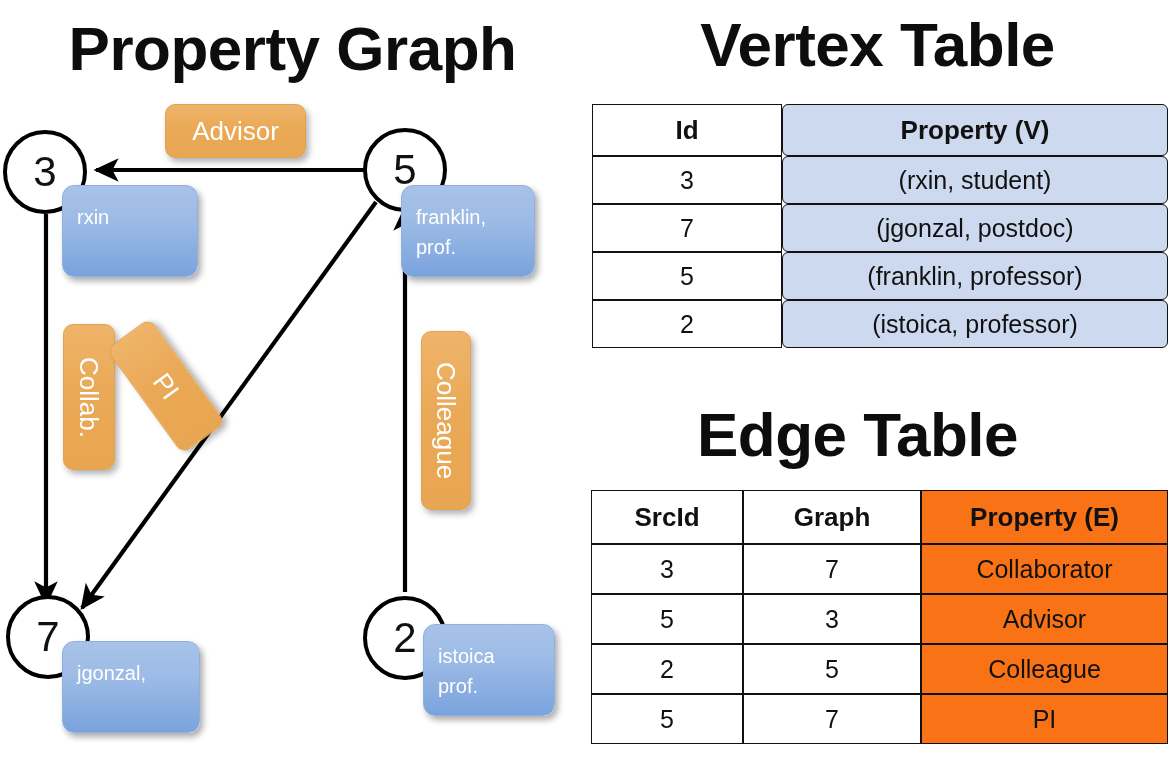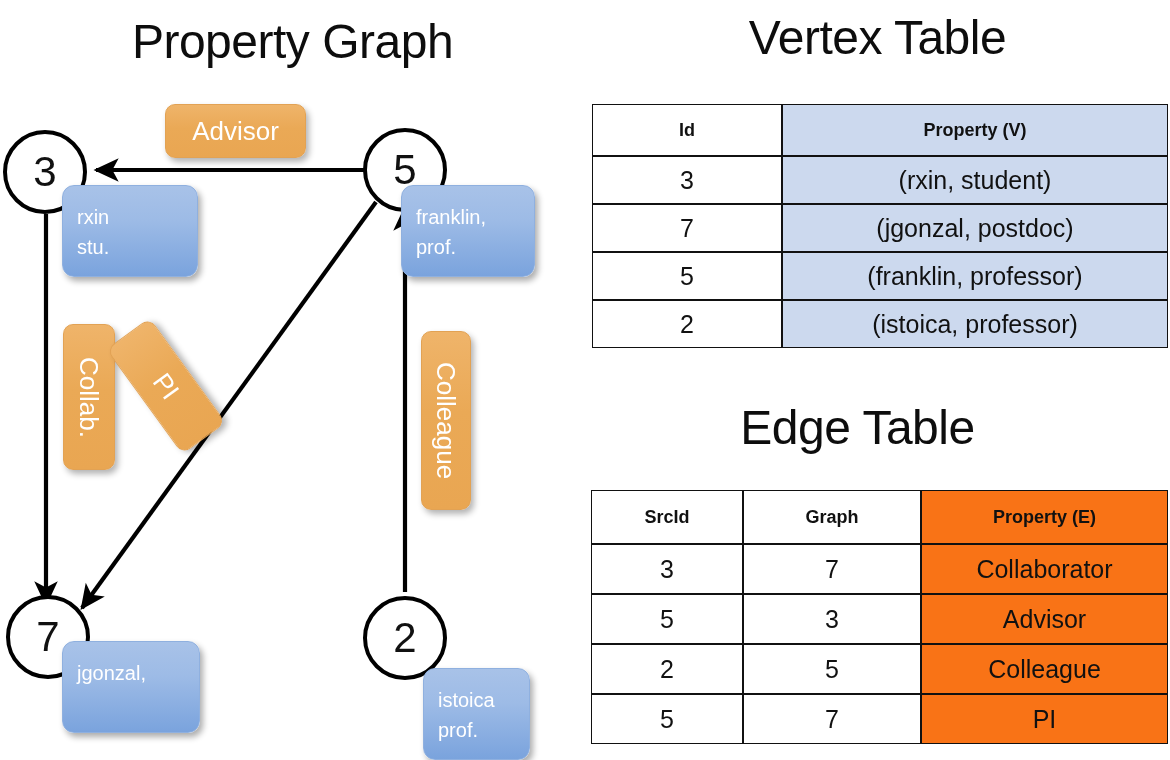--- a/index.html
+++ b/index.html
@@ -13,22 +13,22 @@
     position: relative;
     overflow: hidden;
     font-family: "Liberation Sans", sans-serif;
     color: #000000;
   }
 
   
   .title {
     position: absolute;
     font-family: "Liberation Sans", sans-serif;
-    font-weight: 400;
-    font-size: 48px;
+    font-weight: 700;
+    font-size: 62px;
     line-height: 1;
     color: #0d0d0d;
     letter-spacing: -0.5px;
     white-space: nowrap;
     text-align: center;
   }
   #title-property-graph { left: 0px;   top: 18px;  width: 585px; }
   #title-vertex-table  { left: 585px; top: 14px;  width: 585px; }
   #title-edge-table    { left: 565px; top: 404px; width: 585px; }
 
@@ -79,21 +79,21 @@
     font-family: "Liberation Sans", sans-serif;
     font-weight: 300;
     font-size: 20px;
     line-height: 30px;
     padding: 16px 0 0 14px;
     z-index: 6;
   }
   #prop-rxin     { left: 62px;  top: 185px; width: 136px; height: 92px; }
   #prop-franklin { left: 401px; top: 185px; width: 134px; height: 92px; }
   #prop-jgonzal  { left: 62px;  top: 641px; width: 138px; height: 92px; }
-  #prop-istoica  { left: 423px; top: 668px; width: 107px; height: 92px; }
+  #prop-istoica  { left: 423px; top: 624px; width: 132px; height: 92px; }
   .prop-box .line { display: block; white-space: nowrap; }
 
   
   .edge-label {
     position: absolute;
     border-radius: 10px;
     box-sizing: border-box;
     background: linear-gradient(180deg, #efb46a 0%, #eaa956 45%, #e9a652 100%);
     border: 1px solid #e2a254;
     box-shadow: 3px 4px 6px rgba(0,0,0,0.30);
@@ -148,30 +148,31 @@
     vertical-align: middle;
     font-weight: 300;
     font-size: 25px;
     color: #111;
     padding: 0;
     height: 46px;
     background: #ffffff;
   }
   table.gtable th {
     font-weight: 700;
-    font-size: 18px;
+    font-size: 26px;
     height: 50px;
   }
 
   
   #vertex-table { left: 592px; top: 104px; width: 576px; }
   #vertex-table col.c-id   { width: 190px; }
   #vertex-table col.c-prop { width: 386px; }
   #vertex-table th.prop-head, #vertex-table td.prop-cell {
     background: #ccd9ee;
+    border-radius: 6px;
   }
 
   
   #edge-table { left: 591px; top: 490px; width: 577px; }
   #edge-table col.c-src  { width: 152px; }
   #edge-table col.c-dst  { width: 178px; }
   #edge-table col.c-prop { width: 247px; }
   #edge-table th.prop-head, #edge-table td.prop-cell {
     background: #f97316;
   }
@@ -203,21 +204,20 @@
     <line x1="405" y1="592" x2="405" y2="208" stroke="#000" stroke-width="4.2" marker-end="url(#arrowhead)"></line>
   </svg>
 
   <div class="vertex" id="vertex-3">3</div>
   <div class="vertex" id="vertex-5">5</div>
   <div class="vertex" id="vertex-7">7</div>
   <div class="vertex" id="vertex-2">2</div>
 
   <div class="prop-box" id="prop-rxin">
     <span class="line">rxin</span>
-    <span class="line">stu.</span>
   </div>
   <div class="prop-box" id="prop-franklin">
     <span class="line">franklin,</span>
     <span class="line">prof.</span>
   </div>
   <div class="prop-box" id="prop-jgonzal">
     <span class="line">jgonzal,</span>
   </div>
   <div class="prop-box" id="prop-istoica">
     <span class="line">istoica</span>

